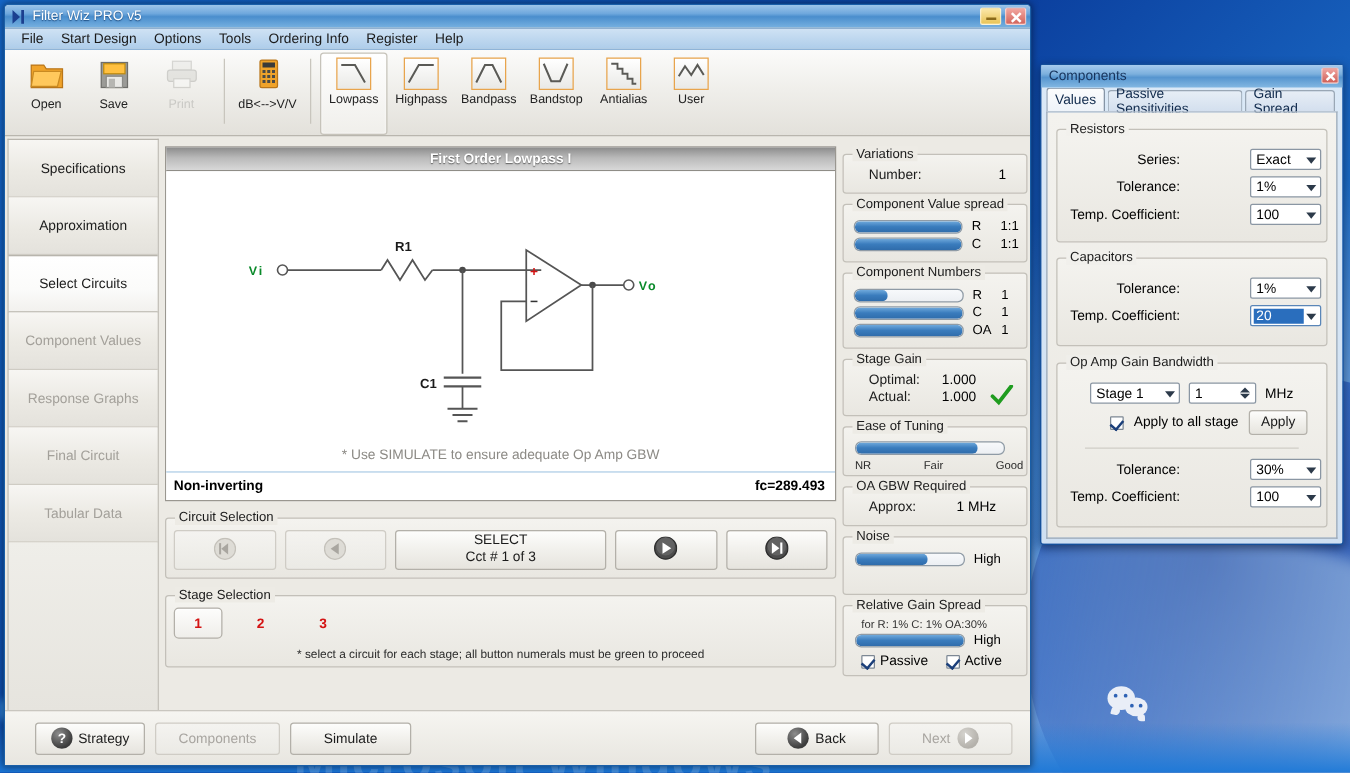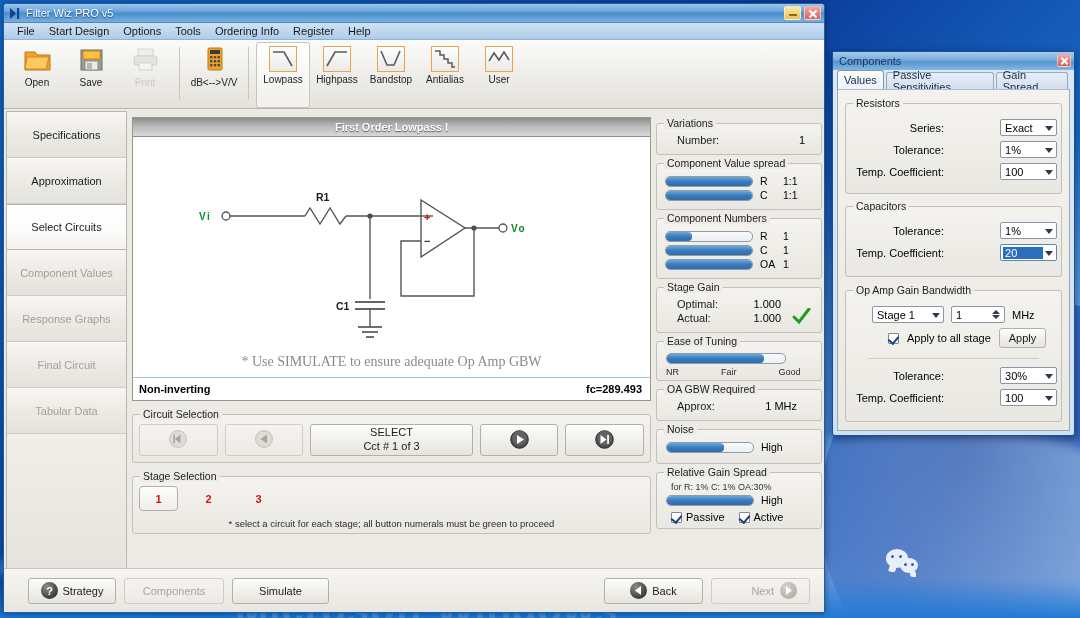--- a/index.html
+++ b/index.html
@@ -167,41 +167,41 @@
     height:19px; display:flex; align-items:center; justify-content:center;
     background:linear-gradient(to bottom,#8c8c8c 0%,#b9b9b9 45%,#d8d8d8 100%);
     color:#fff; font-weight:bold; font-size:11px;
     text-shadow:0 1px 1px rgba(0,0,0,0.55);
     border-bottom:1px solid #8f8d87;
   }
   .schem-canvas { position:relative; height:240px; background:#fff; }
   .schem-canvas svg { position:absolute; left:0; top:0; }
   .schem-note {
     position:absolute; left:0; right:0; bottom:7px; text-align:center;
-    font-size:14px; color:#8c8a85;font-family:Liberation Serif, serif;
+    font-size:11px; color:#8c8a85;
   }
   .schem-foot {
     height:23px; display:flex; align-items:center; justify-content:space-between;
     border-top:1px solid #9fc4e2; background:#fff; padding:0 8px 0 6px;
     font-size:11px; font-weight:bold;
   }
 
   
   .gb {
     position:relative; border:1px solid #c3c0b9; border-radius:3px;
     background:linear-gradient(to bottom,#f4f3ef,#e9e7e1);
     margin-top:8px; padding:9px 6px 6px 6px;
   }
   .gb > .gb-t {
     position:absolute; top:-7px; left:7px; padding:0 3px;
     background:#edebe5; font-size:10.5px; color:#1b1b1b;
   }
 
   
-  #rightcol { width:168px; flex:none; display:flex; flex-direction:column; padding-right:2px; }
+  #rightcol { width:150px; flex:none; display:flex; flex-direction:column; padding-right:2px; }
   .kv { display:flex; align-items:center; justify-content:space-between; font-size:11px; padding:1px 10px 1px 14px; }
   .kv .k { color:#1b1b1b; }
   .kv .v { font-weight:normal; }
   .barrow { display:flex; align-items:center; gap:7px; margin:2px 0 2px 2px; }
   .bar {
     width:88px; height:11px; border:1px solid #8f9ba6; border-radius:5px;
     background:linear-gradient(to bottom,#f7f9fb,#eceff3); overflow:hidden; position:relative;
   }
   .bar > i {
     display:block; height:100%;
@@ -444,20 +444,28 @@
       <span class="ficon">
         <svg width="26" height="24" viewBox="0 0 26 24">
             <polyline points="3,19 11,5 23,5" fill="none" stroke="#5a5a56" stroke-width="1.6"></polyline>
           </svg>
       </span>
       <span class="tb-lbl">Highpass</span>
     </div>
     <div class="tb-item">
       <span class="ficon">
         <svg width="26" height="24" viewBox="0 0 26 24">
+            <polyline points="3,19 10,5 16,5 23,19" fill="none" stroke="#5a5a56" stroke-width="1.6"></polyline>
+          </svg>
+      </span>
+      <span class="tb-lbl">Bandpass</span>
+    </div>
+    <div class="tb-item">
+      <span class="ficon">
+        <svg width="26" height="24" viewBox="0 0 26 24">
             <polyline points="3,4 9,18 16,18 22,4" fill="none" stroke="#5a5a56" stroke-width="1.6"></polyline>
           </svg>
       </span>
       <span class="tb-lbl">Bandstop</span>
     </div>
     <div class="tb-item">
       <span class="ficon">
         <svg width="26" height="24" viewBox="0 0 26 24">
           <polyline points="3,4 8,4 8,8 12,8 12,12 16,12 16,16 20,16 20,20 23,20" fill="none" stroke="#5a5a56" stroke-width="1.5"></polyline>
         </svg>
@@ -702,21 +710,21 @@
           </div>
 
           <div class="gb" style="padding-bottom:7px;">
             <span class="gb-t">OA GBW Required</span>
             <div class="kv" style="padding-right:18px;">
               <span class="k">Approx:</span>
               <span class="v">1 MHz</span>
             </div>
           </div>
 
-          <div class="gb" style="padding-bottom:8px;">
+          <div class="gb" style="padding-bottom:20px;">
             <span class="gb-t">Noise</span>
             <div class="barrow" style="margin-left:3px;">
               <span class="bar">
                   <i style="width:66%"></i>
                 </span>
               <span class="bv">High</span>
             </div>
           </div>
 
           <div class="gb" style="padding-bottom:5px;">
@@ -762,21 +770,21 @@
     </div>
     <div class="spacer"></div>
     <div class="btn b" style="width:99px;">
       <span class="circ">
         <svg width="17" height="17" viewBox="0 0 17 17" style="position:absolute;left:0;top:0;">
           <polygon points="11,4 11,13 5,8.5" fill="#fff"></polygon>
         </svg>
       </span>
       <span>Back</span>
     </div>
-    <div class="btn b disabled" style="width:99px;justify-content:flex-end;">
+    <div class="btn b disabled" style="width:99px;">
       <span style="margin-right:6px;">Next</span>
       <span class="circ" style="margin-right:0;">
         <svg width="17" height="17" viewBox="0 0 17 17" style="position:absolute;left:0;top:0;">
           <polygon points="6,4 6,13 12,8.5" fill="#fff"></polygon>
         </svg>
       </span>
     </div>
   </div>
 </div>
 

